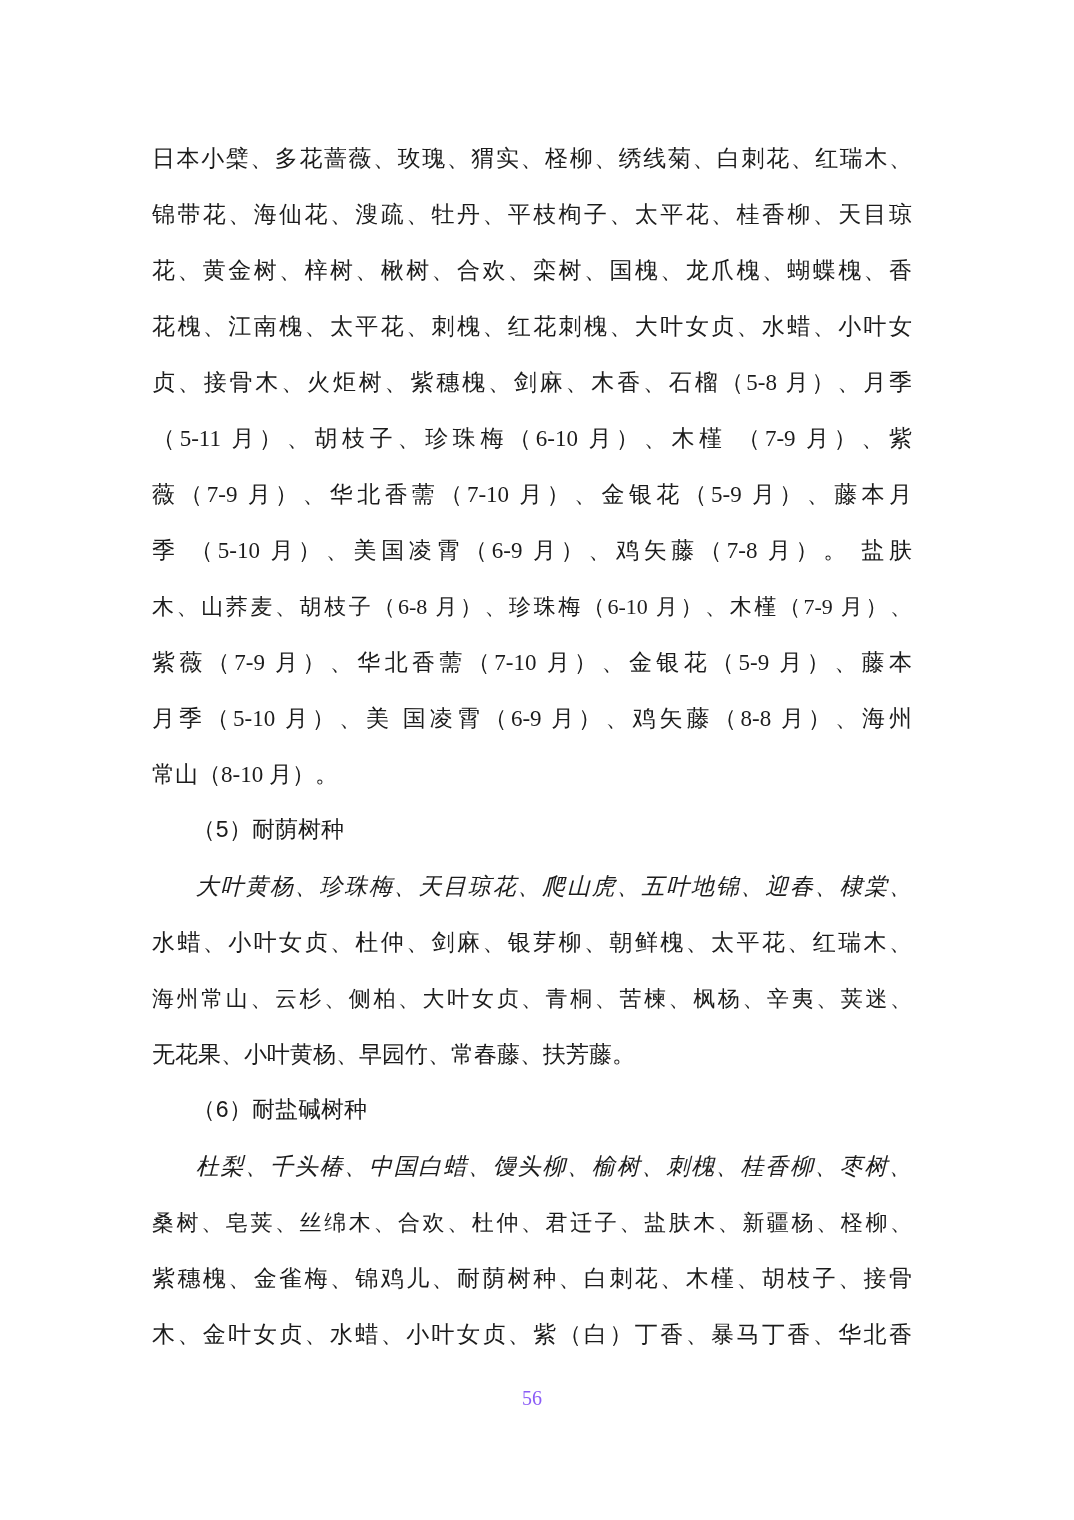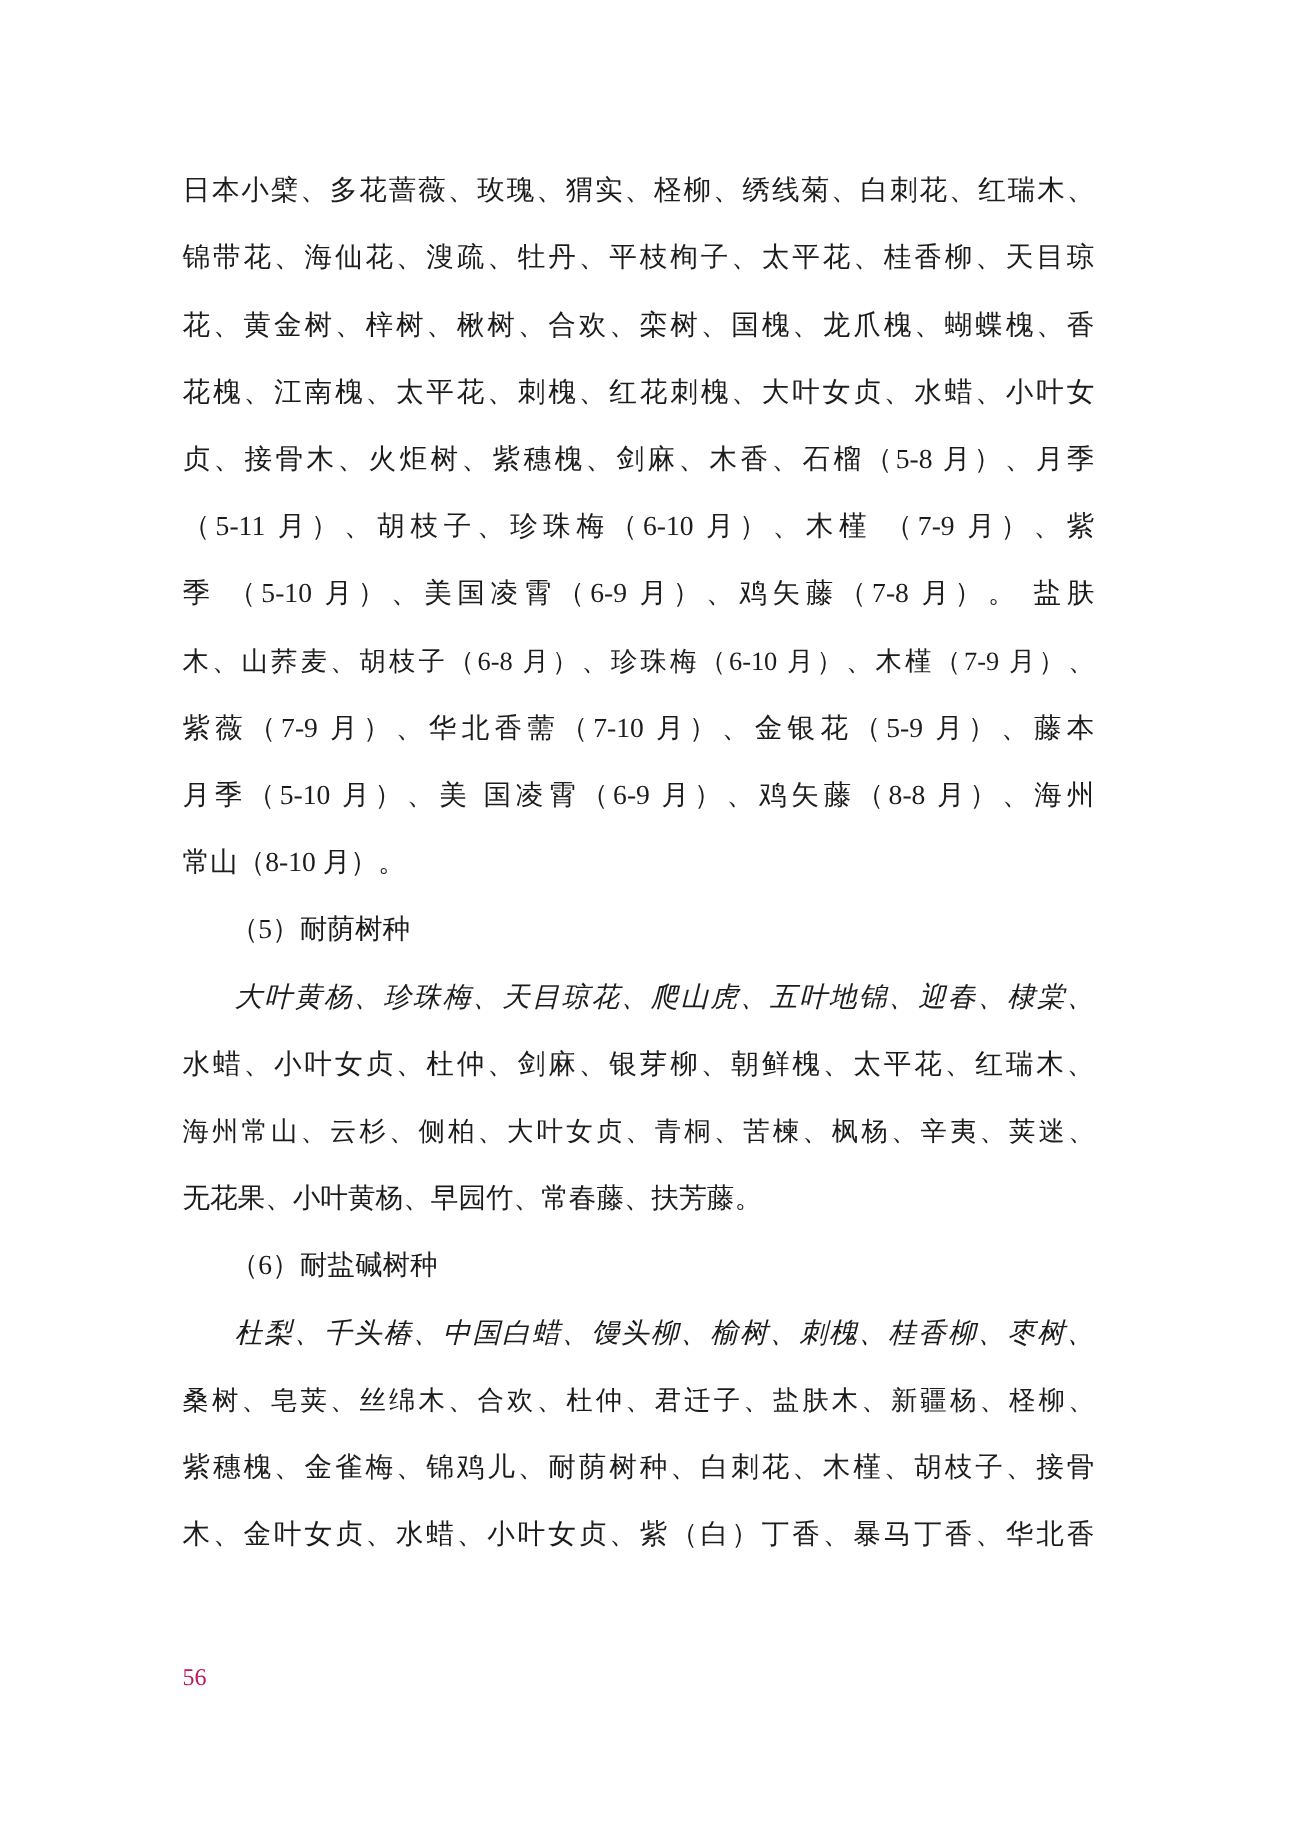--- a/index.html
+++ b/index.html
@@ -35,46 +35,49 @@
     font-size: 22px;
   }
   .line.last {
     text-align: center;
     text-align-last: left;
   }
   .line.heading {
     text-align: center;
     text-align-last: left;
     text-indent: 1.75em;
+    font-family: Liberation Mono, monospace;
   }
   .line.first {
     text-indent: 1.9em;
     font-style: italic;
   }
   .page-number {
     position: absolute;
     left: 152px;
     top: 1383px;
     width: 760px;
+    text-align: center;
     font-size: 20px;
     line-height: 30px;
-    color: #be185d;
+    color: #8b5cf6;
   }
 </style>
 </head>
 <body>
 
 <div class="page">
   <div class="content">
     <div class="line">日本小檗、多花蔷薇、玫瑰、猬实、柽柳、绣线菊、白刺花、红瑞木、</div>
     <div class="line">锦带花、海仙花、溲疏、牡丹、平枝栒子、太平花、桂香柳、天目琼</div>
     <div class="line">花、黄金树、梓树、楸树、合欢、栾树、国槐、龙爪槐、蝴蝶槐、香</div>
     <div class="line">花槐、江南槐、太平花、刺槐、红花刺槐、大叶女贞、水蜡、小叶女</div>
     <div class="line">贞、接骨木、火炬树、紫穗槐、剑麻、木香、石榴（5-8 月）、月季</div>
     <div class="line">（5-11 月）、胡枝子、珍珠梅（6-10 月）、木槿 （7-9 月）、紫</div>
+    <div class="line">薇（7-9 月）、华北香薷（7-10 月）、金银花（5-9 月）、藤本月</div>
     <div class="line">季 （5-10 月）、美国凌霄（6-9 月）、鸡矢藤（7-8 月）。 盐肤</div>
     <div class="line tight">木、山荞麦、胡枝子（6-8 月）、珍珠梅（6-10 月）、木槿（7-9 月）、</div>
     <div class="line">紫薇（7-9 月）、华北香薷（7-10 月）、金银花（5-9 月）、藤本</div>
     <div class="line">月季（5-10 月）、美 国凌霄（6-9 月）、鸡矢藤（8-8 月）、海州</div>
     <div class="line last">常山（8-10 月）。</div>
     <div class="line heading">（5）耐荫树种</div>
     <div class="line first">大叶黄杨、珍珠梅、天目琼花、爬山虎、五叶地锦、迎春、棣棠、</div>
     <div class="line">水蜡、小叶女贞、杜仲、剑麻、银芽柳、朝鲜槐、太平花、红瑞木、</div>
     <div class="line tight">海州常山、云杉、侧柏、大叶女贞、青桐、苦楝、枫杨、辛夷、荚迷、</div>
     <div class="line last">无花果、小叶黄杨、早园竹、常春藤、扶芳藤。</div>

